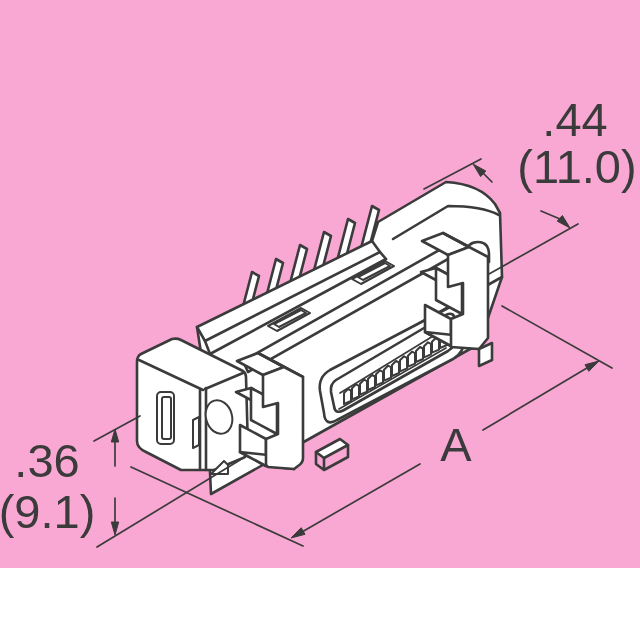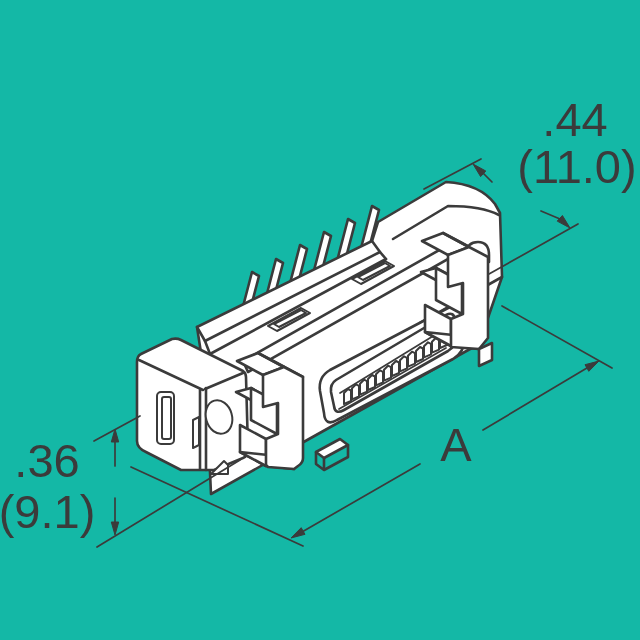--- a/index.html
+++ b/index.html
@@ -3,22 +3,22 @@
 <meta charset="utf-8">
 <style>
   html, body {
     margin: 0;
     padding: 0;
     background: #ffffff;
   }
   #stage {
     position: relative;
     width: 640px;
-    height: 640px;
-    background: #14b8a6;
+    height: 568px;
+    background: #f9a8d4;
     overflow: hidden;
   }
   svg {
     position: absolute;
     left: 0;
     top: 0;
   }
   .part {
     fill: #ffffff;
     stroke: #3b3b3b;

